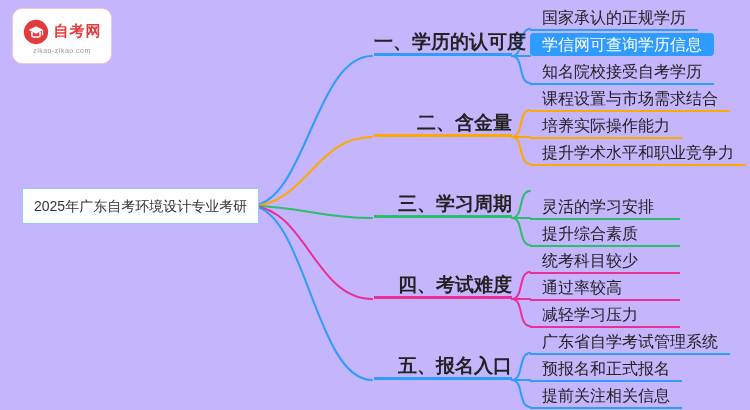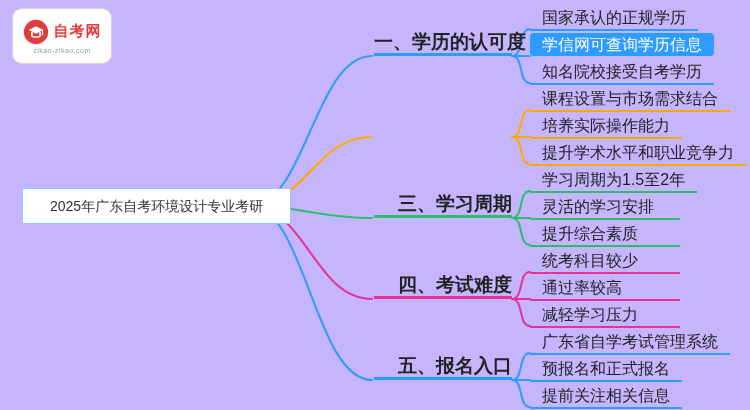--- a/index.html
+++ b/index.html
@@ -25,21 +25,21 @@
   }
   .logo-row { display: flex; align-items: center; gap: 5px; }
   .logo-icon { width: 26px; height: 26px; display: block; }
   .logo-name { color: #e23b3d; font-weight: bold; font-size: 15px; letter-spacing: 1px; }
   .logo-url { color: #999; font-size: 7px; letter-spacing: 0.5px; }
 
   
   .root-node {
     position: absolute; left: 22px; top: 188px;
     height: 36px; line-height: 34px;
-    padding: 0 27px;
+    padding: 0 11px;
     border: 1px solid #8fc7ff; border-radius: 0;
     color: #333; font-size: 14px; font-weight: 500;
     background: #fff; white-space: nowrap;
   }
 
   
   .branch-node {
     position: absolute; left: 374px; width: 138px; height: 24px;
     line-height: 20px; text-align: right;
     color: #222; font-size: 19px; font-weight: 600;
@@ -101,33 +101,33 @@
         <path d="M24 14 v6" stroke="#ffffff" stroke-width="1.5"></path>
       </svg>
       <span class="logo-name">自考网</span>
     </div>
     <span class="logo-url">zikao-zikao.com</span>
   </div>
 
   <div class="root-node">2025年广东自考环境设计专业考研</div>
 
   <div class="branch-node" style="top: 32px; border-bottom-color: rgb(46, 155, 255);">一、学历的认可度</div>
+  <div class="branch-node" style="top: 113px; border-bottom-color: rgb(255, 168, 0);">二、含金量</div>
   <div class="branch-node" style="top: 194px; border-bottom-color: rgb(46, 189, 107);">三、学习周期</div>
   <div class="branch-node" style="top: 275px; border-bottom-color: rgb(235, 47, 150);">四、考试难度</div>
   <div class="branch-node" style="top: 356px; border-bottom-color: rgb(46, 155, 255);">五、报名入口</div>
 
   <div class="leaf-node" style="top: 7px; border-bottom-color: rgb(46, 155, 255);">国家承认的正规学历</div>
   <div class="leaf-node highlight" style="top: 33px; background-color: rgb(46, 155, 255); text-align: right;">学信网可查询学历信息</div>
   <div class="leaf-node" style="top: 61px; border-bottom-color: rgb(46, 155, 255);">知名院校接受自考学历</div>
 
   <div class="leaf-node" style="top: 88px; border-bottom-color: rgb(255, 168, 0);">课程设置与市场需求结合</div>
   <div class="leaf-node" style="top: 115px; border-bottom-color: rgb(255, 168, 0);">培养实际操作能力</div>
   <div class="leaf-node" style="top: 142px; border-bottom-color: rgb(255, 168, 0);">提升学术水平和职业竞争力</div>
 
-  <div class="leaf-node" style="top: 169px; border-bottom-color: rgb(46, 189, 107);">学习周期为1.5至2年</div>
   <div class="leaf-node" style="top: 196px; border-bottom-color: rgb(46, 189, 107);">灵活的学习安排</div>
   <div class="leaf-node" style="top: 223px; border-bottom-color: rgb(46, 189, 107);">提升综合素质</div>
 
   <div class="leaf-node" style="top: 250px; border-bottom-color: rgb(235, 47, 150);">统考科目较少</div>
   <div class="leaf-node" style="top: 277px; border-bottom-color: rgb(235, 47, 150);">通过率较高</div>
   <div class="leaf-node" style="top: 304px; border-bottom-color: rgb(235, 47, 150);">减轻学习压力</div>
 
   <div class="leaf-node" style="top: 358px; border-bottom-color: rgb(46, 155, 255);">预报名和正式报名</div>
   <div class="leaf-node" style="top: 331px; border-bottom-color: rgb(46, 155, 255);">广东省自学考试管理系统</div>
   <div class="leaf-node" style="top: 385px; border-bottom-color: rgb(46, 155, 255);">提前关注相关信息</div>

